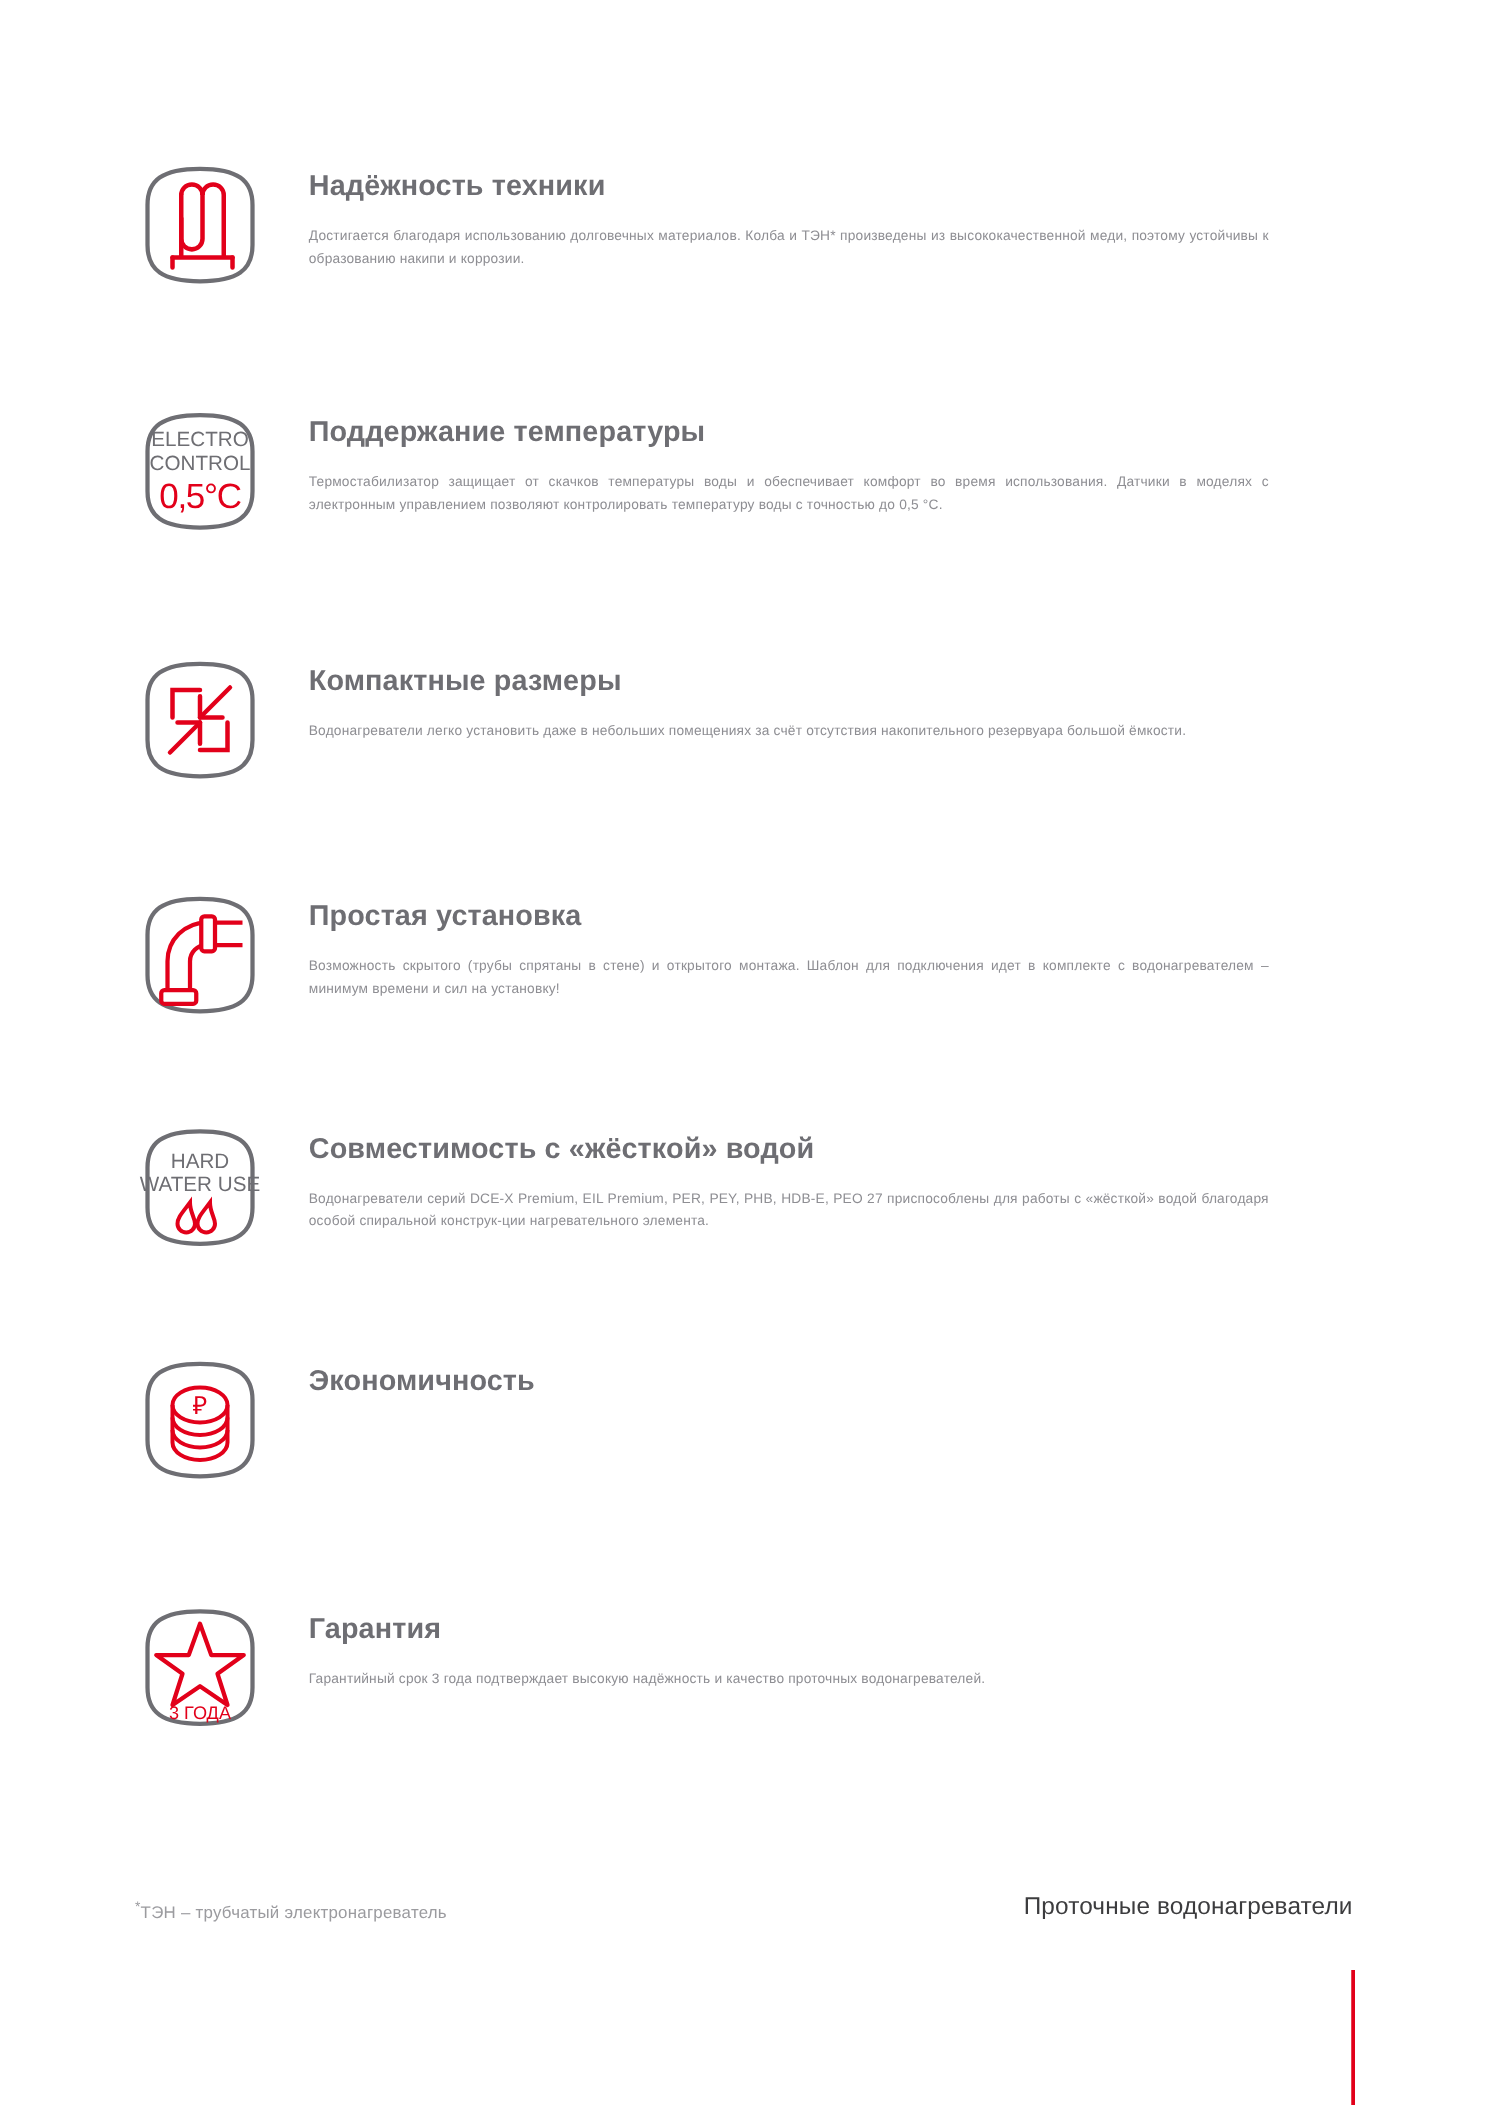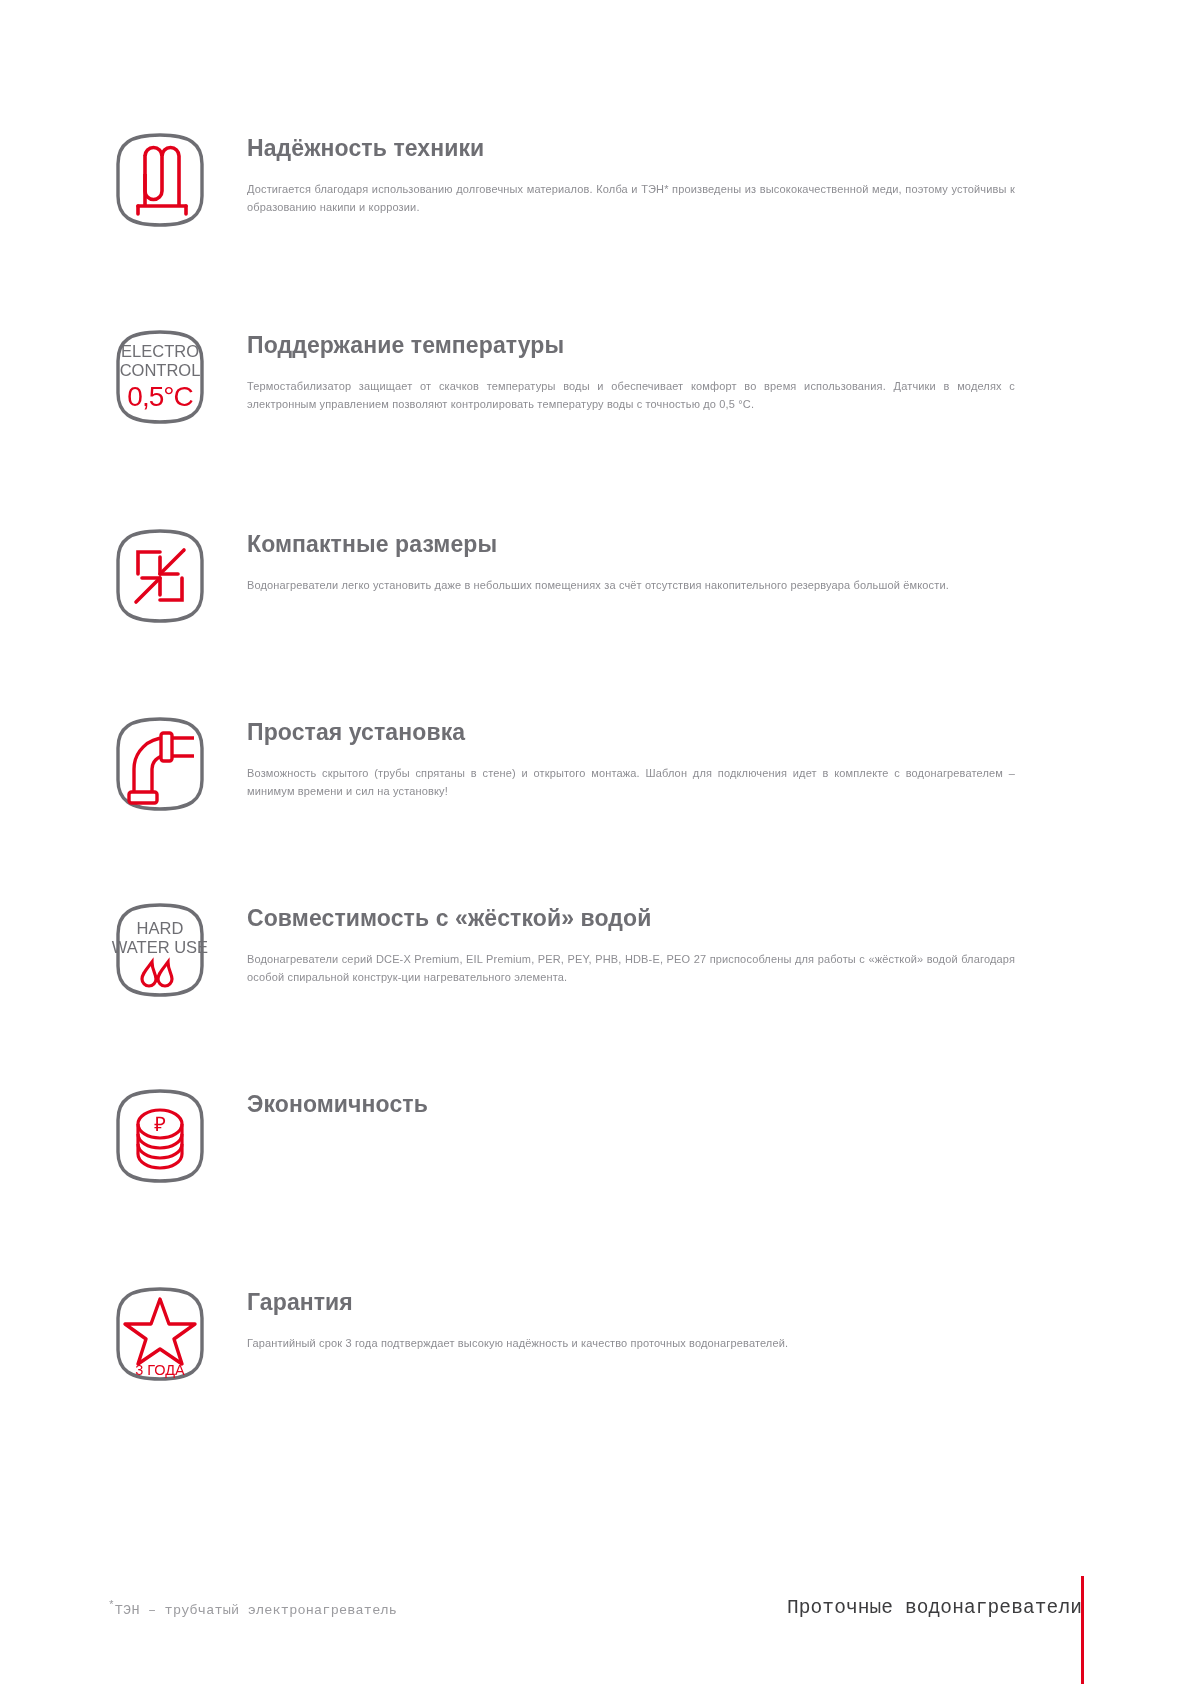--- a/index.html
+++ b/index.html
@@ -78,26 +78,25 @@
   .blk2 { margin-top: 93px; }
   .blk3 { margin-top: 95px; }
   .blk4 { margin-top: 84px; }
   .blk5 { margin-top: 82px; }
   .blk6 { margin-top: 82px; }
   .blk7 { margin-top: 94px; }
 
   .footer {
     position: absolute;
     left: 108px;
-    top: 1597px;
+    top: 1514px;
     width: 975px;
     display: flex;
     justify-content: space-between;
-    align-items: center;
-    font-family: Liberation Mono, monospace;
+    align-items: flex-end;
   }
   .footnote {
     font-size: 13.5px;
     color: #9b9b9f;
     letter-spacing: 0.2px;
   }
   .footnote sup {
     font-size: 11px;
     vertical-align: super;
   }

